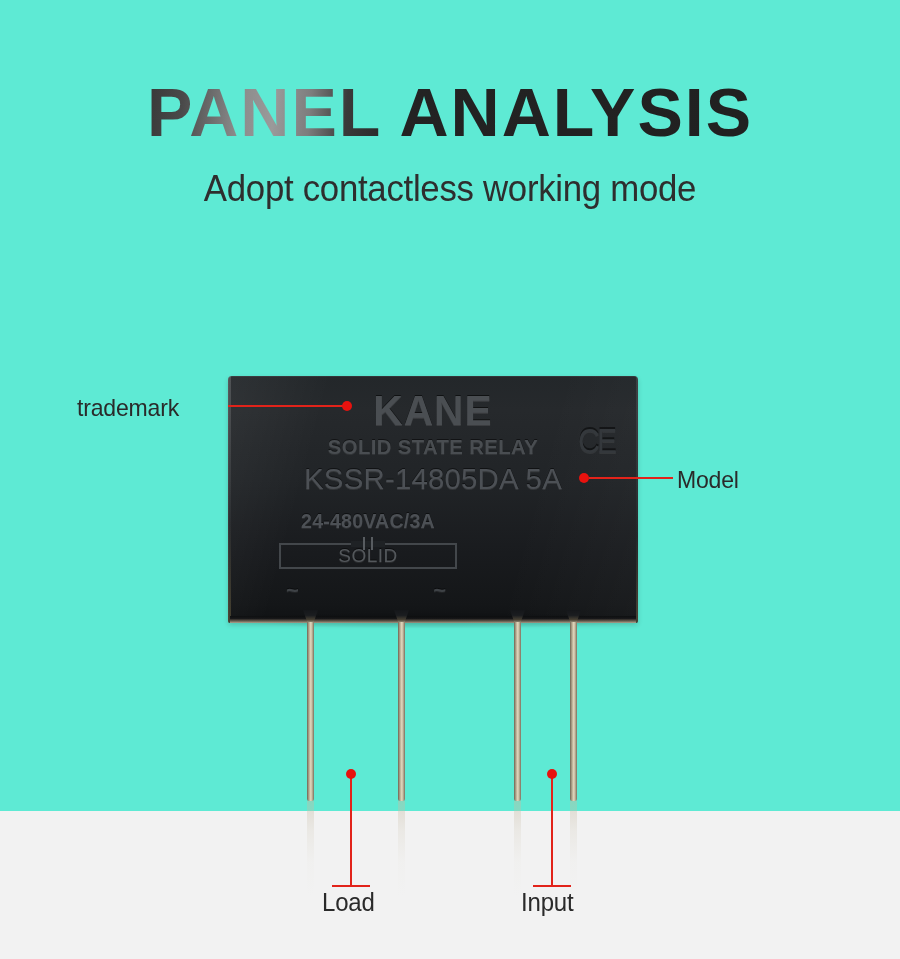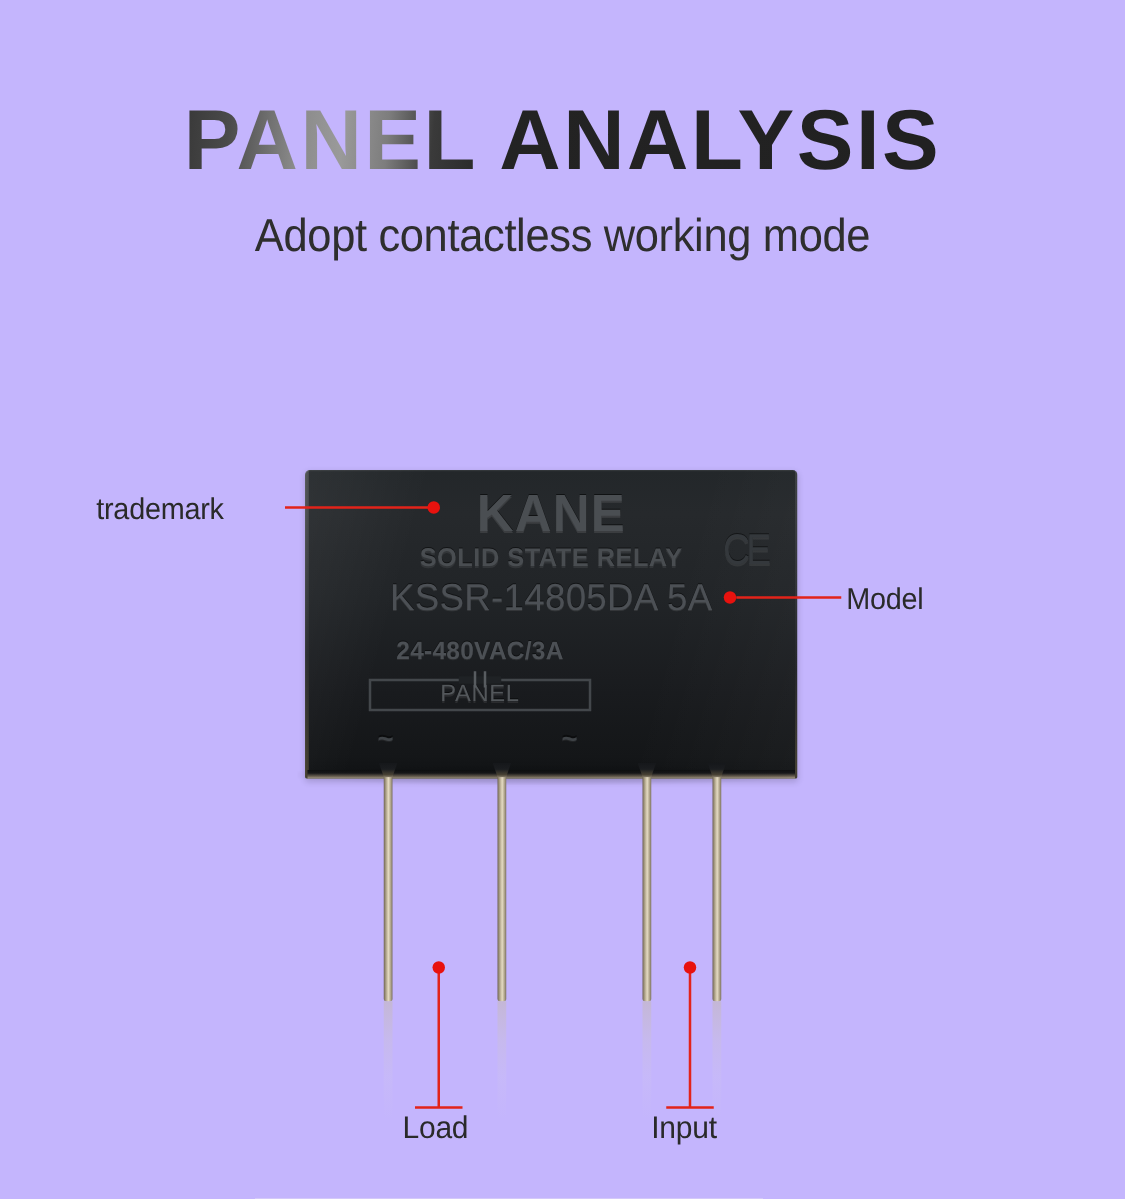--- a/index.html
+++ b/index.html
@@ -11,22 +11,22 @@
     height: 959px;
     background: #f2f2f2;
     font-family: "Liberation Sans", sans-serif;
     overflow: hidden;
     position: relative;
   }
 
   .page {
     position: relative;
     width: 900px;
-    height: 959px;
-    background: #c4b5fd;
+    height: 811px;
+    background: #5eead4;
   }
 
   
   .header {
     position: absolute;
     top: 0;
     left: 0;
     width: 900px;
     text-align: center;
   }
@@ -89,21 +89,20 @@
         #26292c 14%,
         #212427 42%,
         #191b1e 72%,
         #141618 93%,
         #0f1113 100%);
     box-shadow:
       0 2px 5px rgba(0,0,0,0.16),
       inset 0 1px 0 rgba(255,255,255,0.07),
       inset 1px 0 0 rgba(255,255,255,0.05);
     overflow: hidden;
-    margin-left: 16px;
   }
   
   .body-shell::before {
     content: "";
     position: absolute;
     left: 0; top: 0; bottom: 0;
     width: 3px;
     background: linear-gradient(180deg,
       rgba(255,255,255,0.16), rgba(255,255,255,0.04) 60%, rgba(160,140,90,0.35));
   }
@@ -433,21 +432,21 @@
         <div class="model-no">KSSR-14805DA 5A</div>
 
         <div class="ce-mark">CE</div>
 
         <div class="spec-row">
 
           <div class="spec-block spec-out">
             <div class="spec-rating">24-480VAC/3A</div>
             <div class="spec-diagram">
               <div class="bracket bracket-out">
-                <div class="bracket-label">PANEL</div>
+                <div class="bracket-label">SOLID</div>
               </div>
               <div class="bracket-gap gap-out"></div>
               <div class="sym-cap">
                 <i></i>
                   <i></i>
               </div>
             </div>
             <div class="terminals">
               <span class="term t-out-l">~</span>
               <span class="term t-out-r">~</span>

